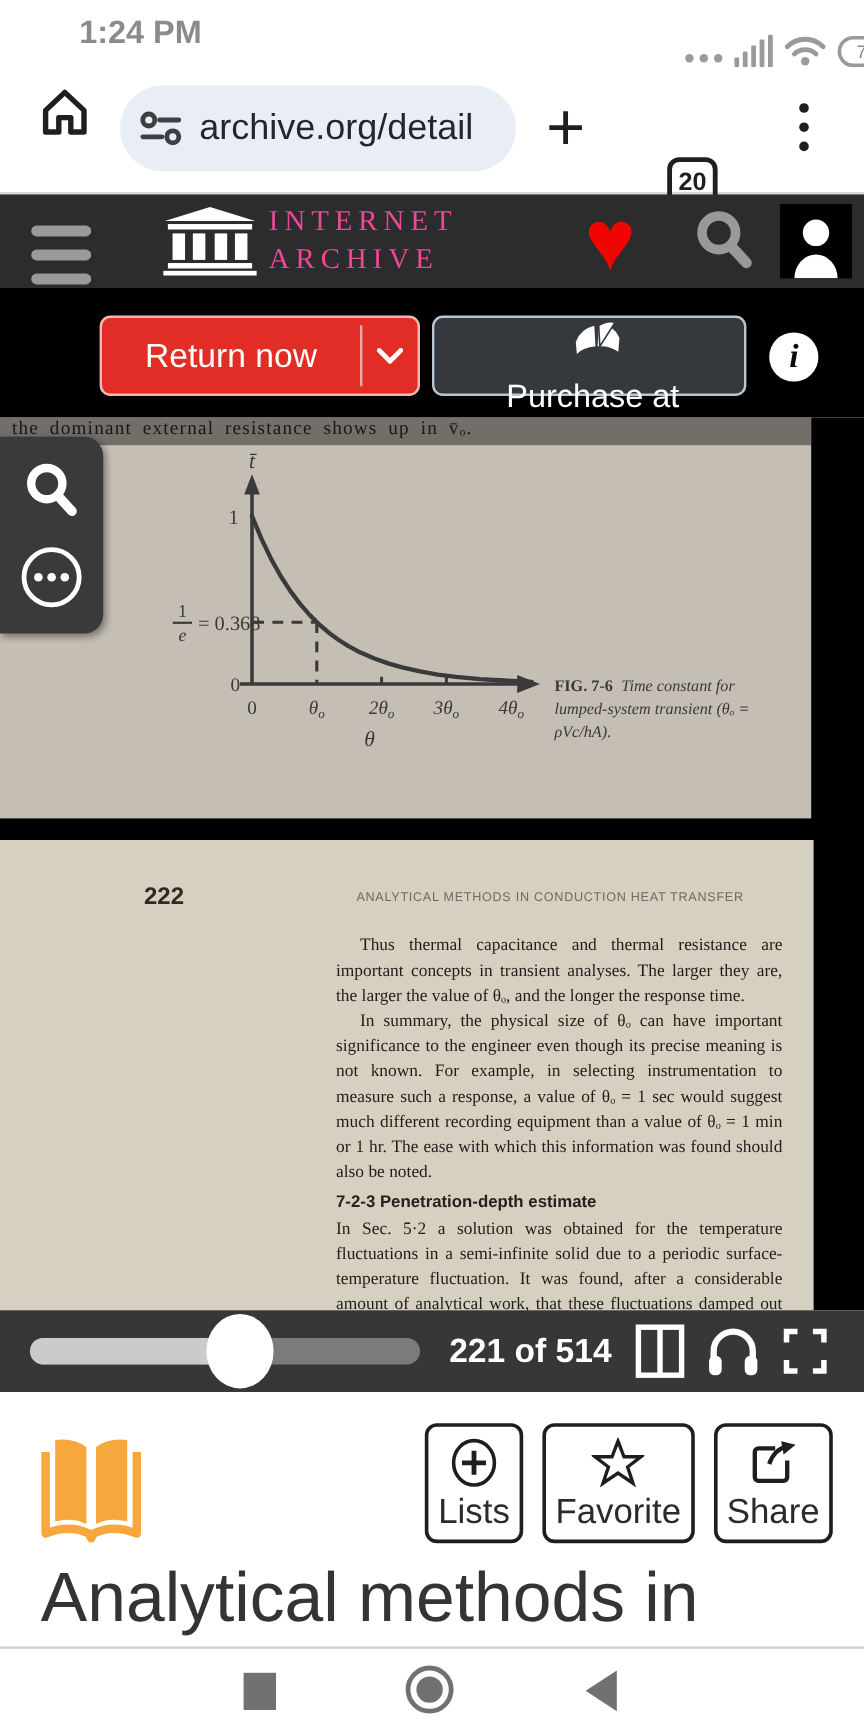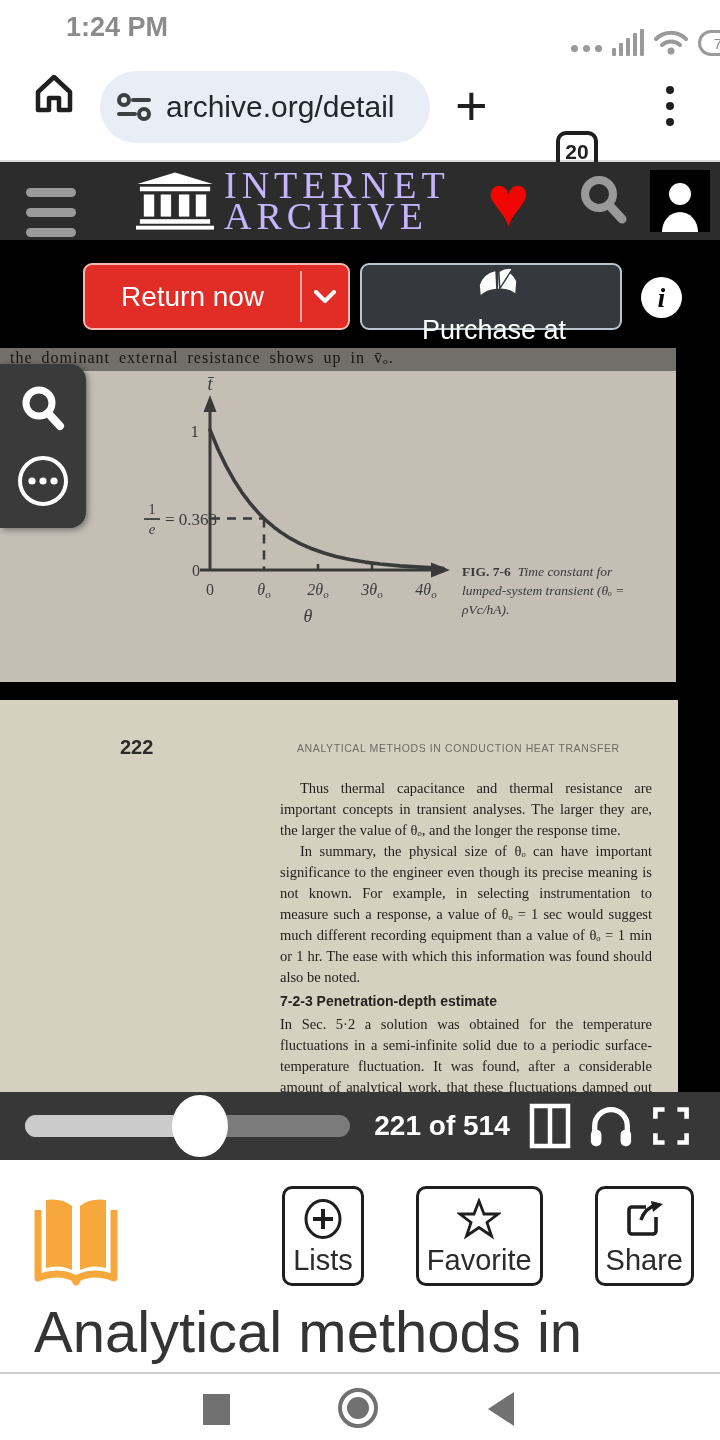--- a/index.html
+++ b/index.html
@@ -24,22 +24,22 @@
   .plus-glyph{font-size:56px;font-weight:300;color:#1f1f1f;line-height:1;}
   .tab-box{width:42px;height:42px;border:4px solid #1f1f1f;border-radius:10px;display:flex;align-items:center;justify-content:center;
            font-size:21px;font-weight:bold;color:#1f1f1f;box-sizing:border-box;margin-top:45px;}
   .kebab{display:flex;flex-direction:column;gap:8px;}
   .kebab i{width:8px;height:8px;border-radius:50%;background:#1f1f1f;display:block;}
 
   
   #ia-header{left:0;top:162px;width:720px;height:78px;background:#2c2c2c;}
   .burger{left:26px;top:26px;display:flex;flex-direction:column;gap:11px;}
   .burger i{width:50px;height:9px;border-radius:5px;background:#9a9a9a;display:block;}
-  .brand-text{left:224px;top:8px;color:#c4b5fd;font-family:"Liberation Serif",serif;
-              font-size:38px;letter-spacing:5px;line-height:31px;}
+  .brand-text{left:224px;top:8px;color:#ec4899;font-family:"Liberation Serif",serif;
+              font-size:24px;letter-spacing:5px;line-height:31px;}
   .hdr-ic{top:6px;height:66px;display:flex;align-items:center;}
   .heart-glyph{font-size:72px;color:#f00500;line-height:60px;}
   .avatar-box{width:60px;height:62px;background:#000;display:flex;align-items:flex-end;justify-content:center;overflow:hidden;}
 
   
   #promo{left:0;top:240px;width:720px;height:108px;background:#000;}
   .return-btn{left:83px;top:23px;width:267px;height:67px;background:#e22d26;border:2px solid #f5b9b4;
               border-radius:9px;display:flex;box-sizing:border-box;}
   .return-label{flex:1;display:flex;align-items:center;justify-content:center;color:#fff;font-size:28px;}
   .return-split{width:2px;background:#f0a9a4;margin:6px 0;}
@@ -76,21 +76,21 @@
   .slider-fill{left:0;top:0;width:150px;height:22px;border-radius:11px 0 0 11px;background:#cbcbcb;}
   .slider-thumb{left:147px;top:-20px;width:56px;height:62px;background:#fff;border-radius:50%;}
   .page-indicator{left:383px;top:0;width:118px;height:68px;display:flex;align-items:center;justify-content:center;
                   color:#fff;font-size:28px;font-weight:bold;white-space:nowrap;}
   .tb-ic{top:11px;width:46px;height:46px;display:flex;align-items:center;justify-content:center;}
 
   
   #details{left:0;top:1160px;width:720px;height:212px;background:#fff;}
   .actions-row{right:26px;top:26px;display:flex;gap:16px;align-items:stretch;}
   .action-btn{border:3px solid #1e1e1e;border-radius:10px;background:#fff;display:flex;flex-direction:column;
-              align-items:center;justify-content:flex-end;padding:8px 8px 4px 8px;min-width:58px;margin-left:36px;}
+              align-items:center;justify-content:flex-end;padding:8px 8px 4px 8px;min-width:58px;}
   .action-ic{height:44px;display:flex;align-items:center;justify-content:center;}
   .action-label{font-size:29px;color:#2b2b2b;line-height:38px;}
   .big-title{left:34px;top:140px;width:686px;height:70px;overflow:hidden;font-size:58px;line-height:64px;
              color:#343434;white-space:nowrap;}
 
   
   #nav-bar{left:0;top:1372px;width:720px;height:68px;background:#fff;border-top:2px solid #cfcfcf;box-sizing:border-box;}
   .nav-square{left:203px;top:20px;width:27px;height:31px;background:#717171;}
   .nav-home{left:338px;top:14px;width:40px;height:40px;border:4px solid #717171;border-radius:50%;box-sizing:border-box;
             display:flex;align-items:center;justify-content:center;}

